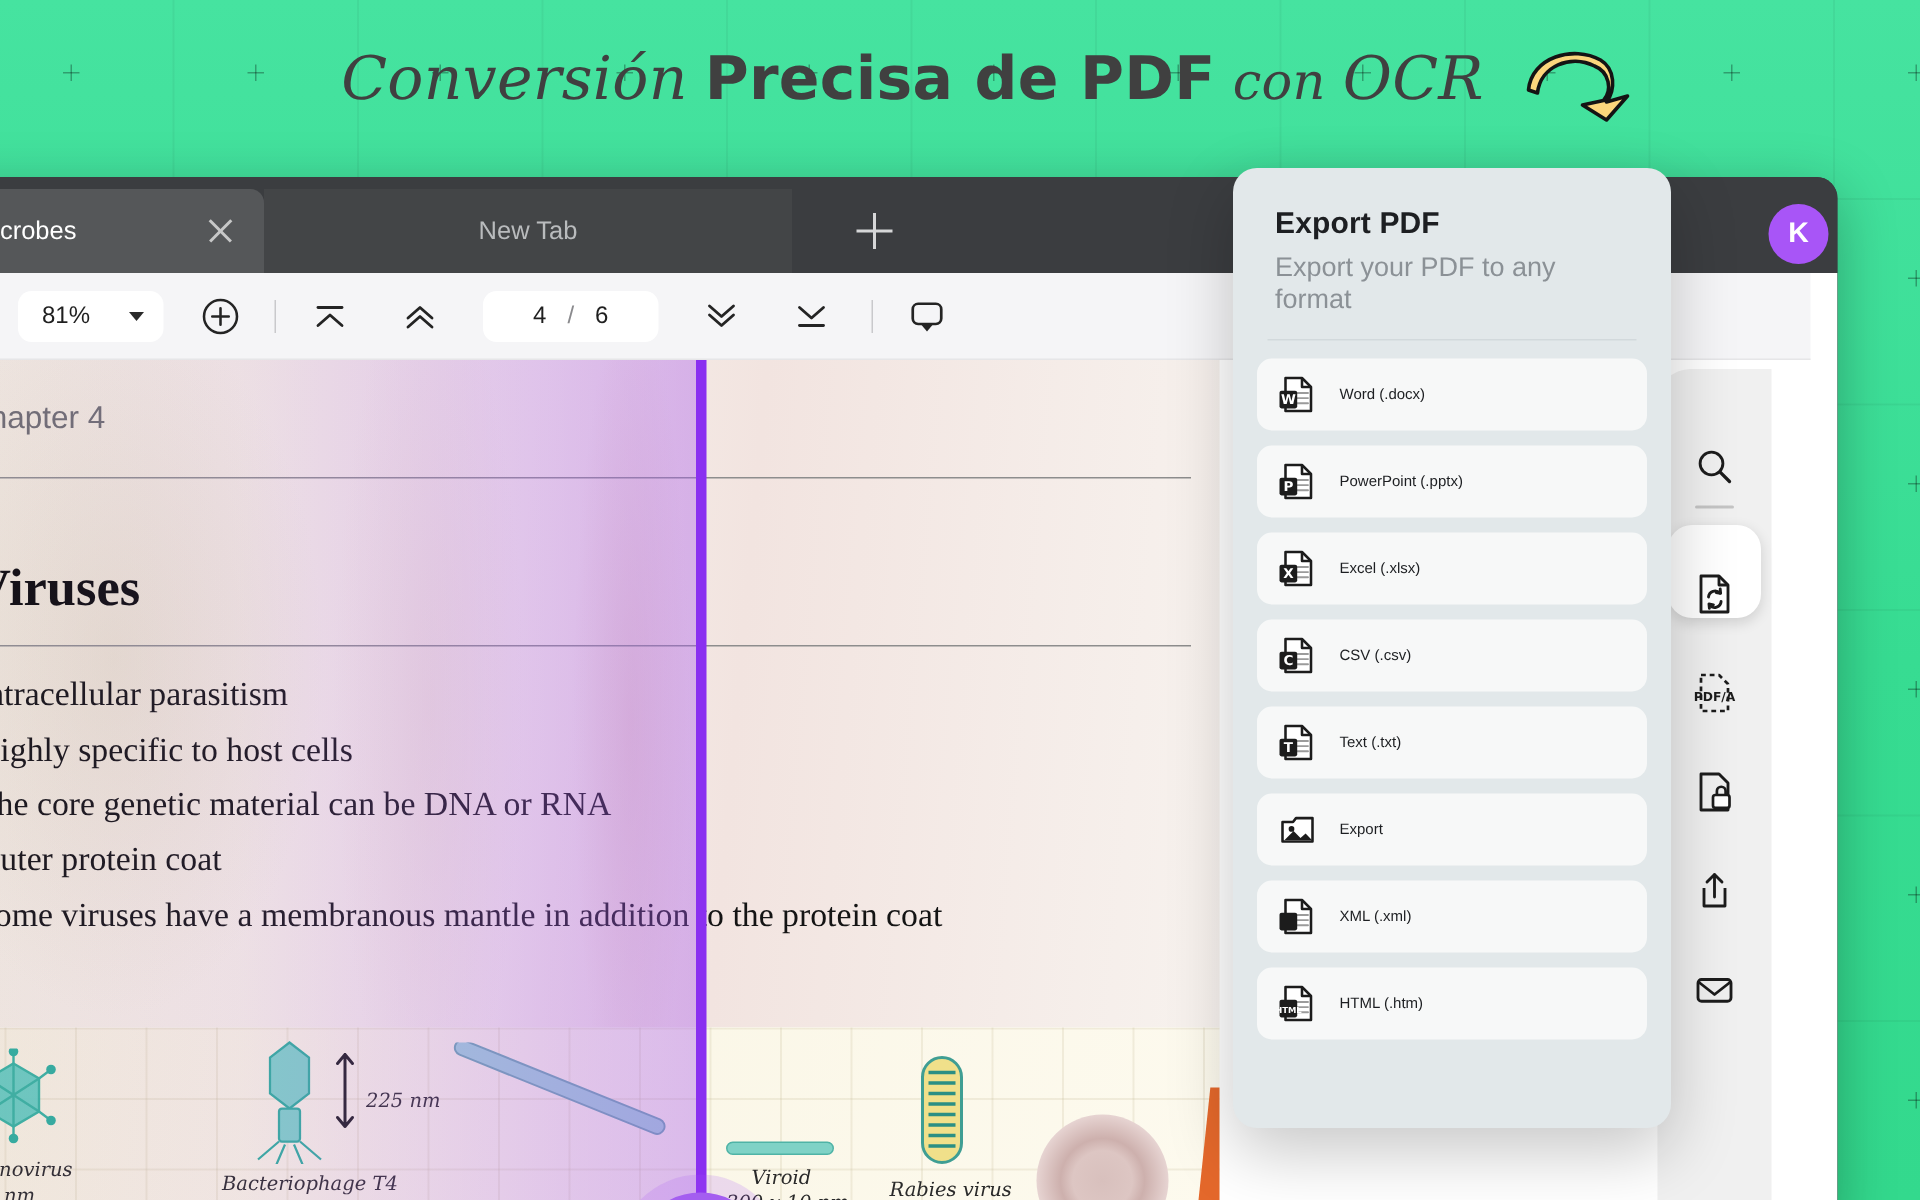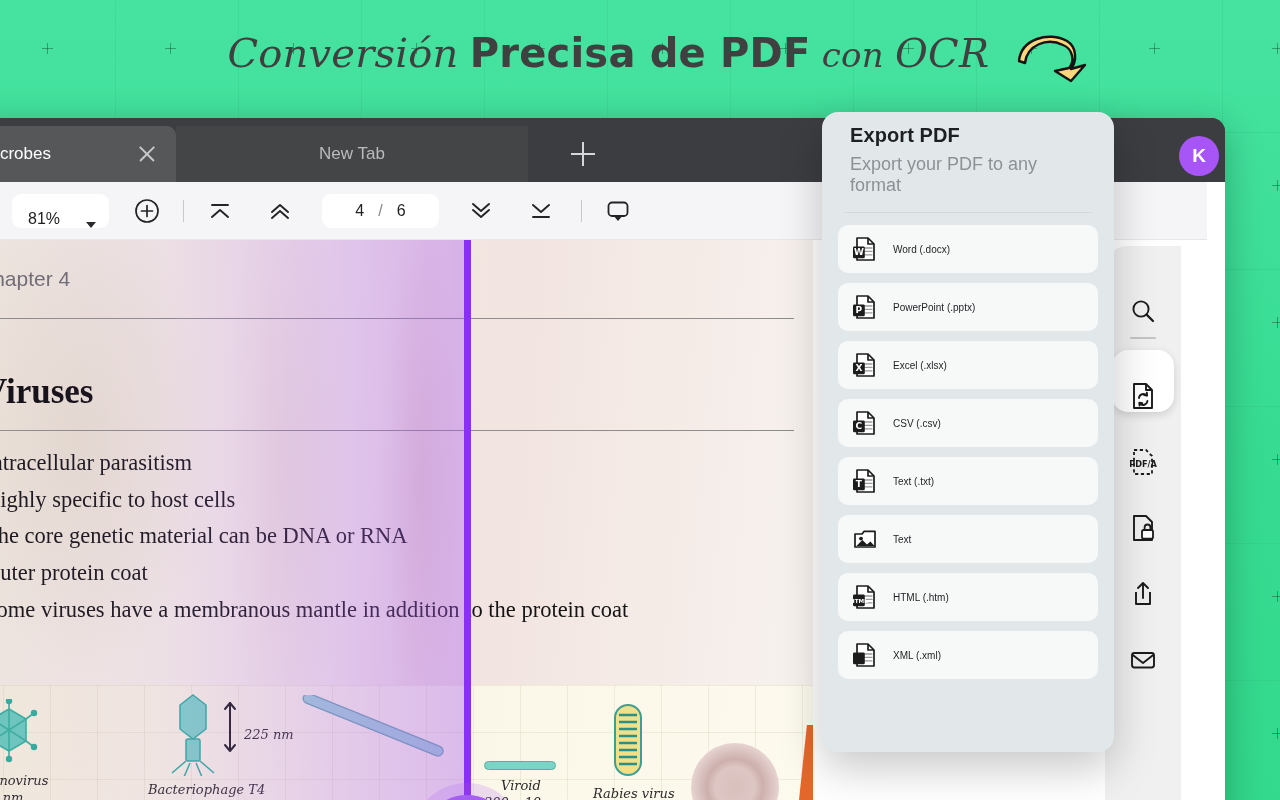--- a/index.html
+++ b/index.html
@@ -116,21 +116,21 @@
     background:#ffffff;
   }
   .toolbar {
     position:absolute; left:0; top:0; width:1251px; height:58px;
     background:#f5f5f7;
     display:flex; align-items:center;
     border-bottom:1px solid #e6e6e8;
   }
   .zoompill {
     margin-left:56px; width:97px; height:34px; background:#fff;
-    border-radius:9px; display:flex; align-items:flex-end;
+    border-radius:9px; display:flex; align-items:center;
     justify-content:space-between; padding:0 13px 0 16px;
     font-size:16px; color:#1f1f1f; cursor:pointer;
   }
   .caret {
     width:0;height:0;border-left:5px solid transparent;
     border-right:5px solid transparent;border-top:6px solid #2a2a2a;
   }
   .tb-icon {
     width:40px; height:40px; display:flex; align-items:center;
     justify-content:center; cursor:pointer; color:#242424;
@@ -251,21 +251,21 @@
   .sb-divider { width:26px; height:2px; background:#c4c4c4; margin:7px 0; border-radius:2px; }
 
   
   .panel {
     position:absolute; left:822px; top:112px; width:292px; height:640px;
     background:#e2e8ea;
     border-radius:16px;
     box-shadow:0 16px 44px rgba(0,0,0,0.22);
     overflow:hidden;
   }
-  .panel-head { padding:12px 28px 0 28px; }
+  .panel-head { padding:26px 28px 0 28px; }
   .panel-title {
     font-size:20px; font-weight:700; color:#1d1f22; letter-spacing:.1px;
   }
   .panel-sub {
     margin-top:7px; font-size:18px; color:#8b9196;
   }
   .panel-hr {
     margin:16px 23px 0 23px; height:1px; background:#d2d9dc;
   }
   .panel-list { padding:12px 16px 16px 16px; }
@@ -621,38 +621,38 @@
             <text x="6.9" y="19" font-size="9" font-family="DejaVu Sans, sans-serif" font-weight="bold" fill="#fff" text-anchor="middle">T</text>
           </svg>
           <span class="fmt-label">Text (.txt)</span>
         </div>
         <div class="fmt-item">
           <svg class="fmt-ico" viewBox="0 0 26 26">
             <path d="M3 8h7l2-2.6h11V21H3z" fill="#fff" stroke="#1c1c1c" stroke-width="1.7" stroke-linejoin="round"></path>
             <circle cx="9" cy="12.6" r="1.9" fill="#1c1c1c"></circle>
             <path d="M4.4 20l6-6 4.6 4.6 3.4-3 4.2 4.4z" fill="#1c1c1c"></path>
           </svg>
-          <span class="fmt-label">Text</span>
+          <span class="fmt-label">Export</span>
+        </div>
+        <div class="fmt-item">
+          <svg class="fmt-ico" viewBox="0 0 26 26">
+            <path d="M5 2h11l6 6v16H5z" fill="#fff" stroke="#1c1c1c" stroke-width="1.7" stroke-linejoin="round"></path>
+            <path d="M16 2v6h6" fill="none" stroke="#1c1c1c" stroke-width="1.7" stroke-linejoin="round"></path>
+            <path d="M12 12h8M12 15.4h8M12 18.8h8" stroke="#9b9b9b" stroke-width="1.3" stroke-linecap="round"></path>
+            <rect x="1" y="10.5" width="11.8" height="11.8" rx="1.4" fill="#1c1c1c"></rect>
+            <text x="6.9" y="19" font-size="5.6" font-family="DejaVu Sans, sans-serif" font-weight="bold" fill="#fff" text-anchor="middle"></text>
+          </svg>
+          <span class="fmt-label">XML (.xml)</span>
         </div>
         <div class="fmt-item">
           <svg class="fmt-ico" viewBox="0 0 26 26">
             <path d="M5 2h11l6 6v16H5z" fill="#fff" stroke="#1c1c1c" stroke-width="1.7" stroke-linejoin="round"></path>
             <path d="M16 2v6h6" fill="none" stroke="#1c1c1c" stroke-width="1.7" stroke-linejoin="round"></path>
             <path d="M12 12h8M12 15.4h8M12 18.8h8" stroke="#9b9b9b" stroke-width="1.3" stroke-linecap="round"></path>
             <rect x="1" y="10.5" width="11.8" height="11.8" rx="1.4" fill="#1c1c1c"></rect>
             <text x="6.9" y="19" font-size="5.6" font-family="DejaVu Sans, sans-serif" font-weight="bold" fill="#fff" text-anchor="middle">HTML</text>
           </svg>
           <span class="fmt-label">HTML (.htm)</span>
         </div>
-        <div class="fmt-item">
-          <svg class="fmt-ico" viewBox="0 0 26 26">
-            <path d="M5 2h11l6 6v16H5z" fill="#fff" stroke="#1c1c1c" stroke-width="1.7" stroke-linejoin="round"></path>
-            <path d="M16 2v6h6" fill="none" stroke="#1c1c1c" stroke-width="1.7" stroke-linejoin="round"></path>
-            <path d="M12 12h8M12 15.4h8M12 18.8h8" stroke="#9b9b9b" stroke-width="1.3" stroke-linecap="round"></path>
-            <rect x="1" y="10.5" width="11.8" height="11.8" rx="1.4" fill="#1c1c1c"></rect>
-            <text x="6.9" y="19" font-size="5.6" font-family="DejaVu Sans, sans-serif" font-weight="bold" fill="#fff" text-anchor="middle"></text>
-          </svg>
-          <span class="fmt-label">XML (.xml)</span>
-        </div>
       </div>
   </div>
 
 </div>
 
 </body></html>

